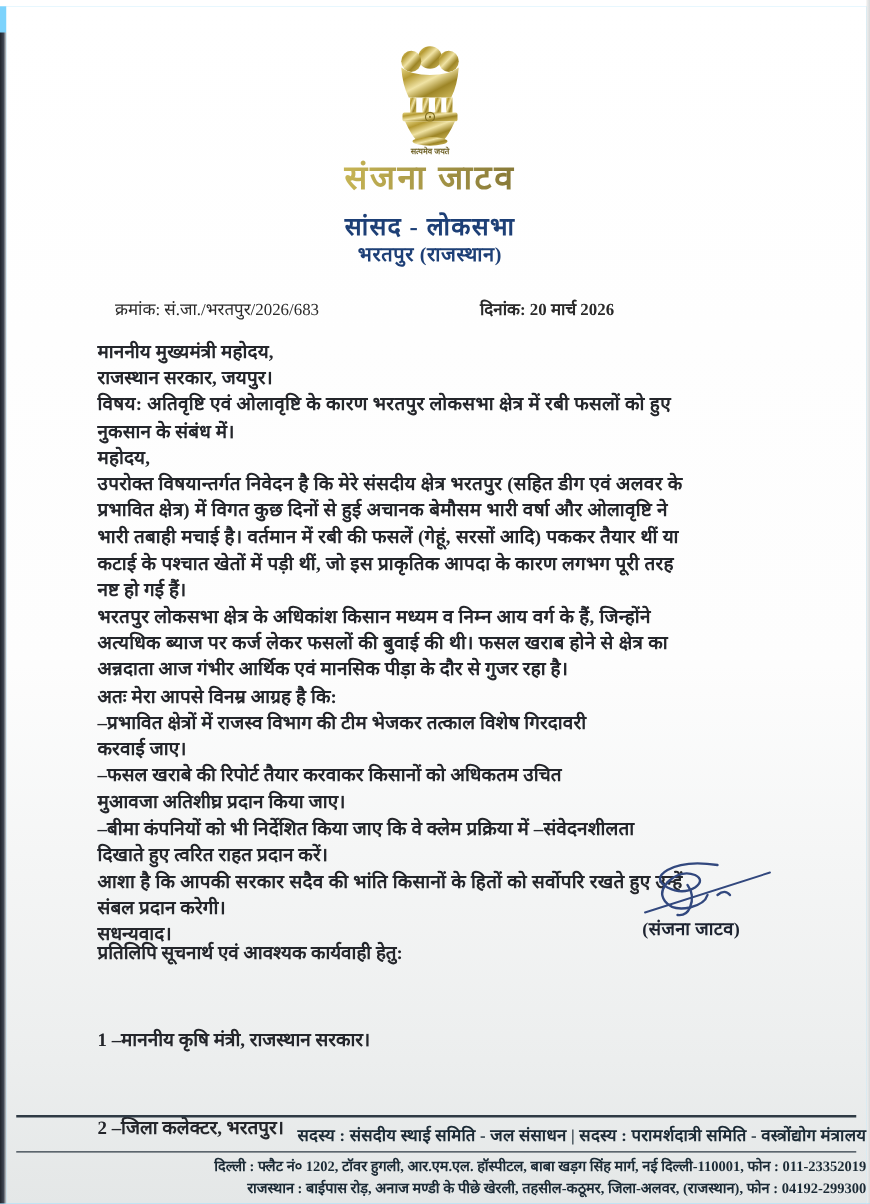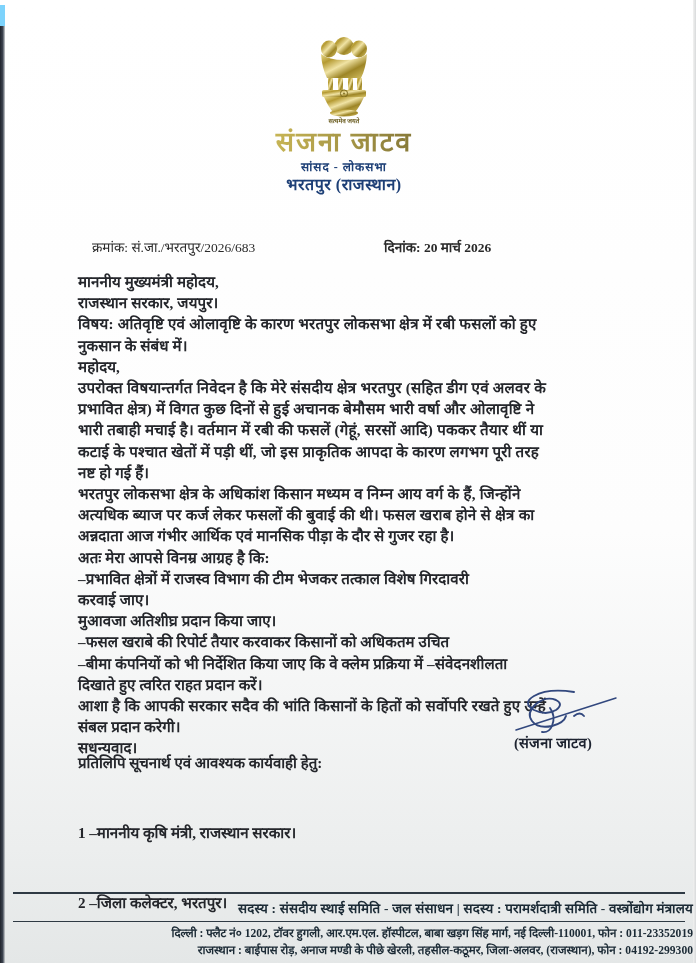--- a/index.html
+++ b/index.html
@@ -75,25 +75,25 @@
     line-height: 1.05;
     background: linear-gradient(90deg,#b9a63c 0%,#8f7f2d 18%,#c9b54a 38%,#7d6e28 60%,#c3ad46 82%,#a08e33 100%);
     -webkit-background-clip: text;
     background-clip: text;
     color: transparent;
     opacity: .92;
   }
 
   #mp-role {
     font-family: "Liberation Serif", serif;
-    font-size: 12px;
+    font-size: 20px;
     font-weight: 700;
     color: #1d3f76;
     letter-spacing: 1px;
-    margin-top: 4px;
+    margin-top: 14px;
     line-height: 1.25;
   }
   #mp-constituency {
     font-family: "Liberation Serif", serif;
     font-size: 16px;
     font-weight: 700;
     color: #1d3f76;
     letter-spacing: .5px;
     line-height: 1.25;
   }
@@ -295,22 +295,22 @@
     <div class="line">नष्ट हो गई हैं।</div>
 
     <div class="line just">भरतपुर लोकसभा क्षेत्र के अधिकांश किसान मध्यम व निम्न आय वर्ग के हैं, जिन्होंने</div>
     <div class="line just">अत्यधिक ब्याज पर कर्ज लेकर फसलों की बुवाई की थी। फसल खराब होने से क्षेत्र का</div>
     <div class="line">अन्नदाता आज गंभीर आर्थिक एवं मानसिक पीड़ा के दौर से गुजर रहा है।</div>
 
     <div class="line">अतः मेरा आपसे विनम्र आग्रह है कि:</div>
 
     <div class="line">–प्रभावित क्षेत्रों में राजस्व विभाग की टीम भेजकर तत्काल विशेष गिरदावरी</div>
     <div class="line"> करवाई जाए।</div>
+    <div class="line">–फसल खराबे की रिपोर्ट तैयार करवाकर किसानों को अधिकतम उचित</div>
     <div class="line"> मुआवजा अतिशीघ्र प्रदान किया जाए।</div>
-    <div class="line">–फसल खराबे की रिपोर्ट तैयार करवाकर किसानों को अधिकतम उचित</div>
     <div class="line">–बीमा कंपनियों को भी निर्देशित किया जाए कि वे क्लेम प्रक्रिया में –संवेदनशीलता</div>
     <div class="line">दिखाते हुए त्वरित राहत प्रदान करें।</div>
 
     <div class="line just">आशा है कि आपकी सरकार सदैव की भांति किसानों के हितों को सर्वोपरि रखते हुए उन्हें</div>
     <div class="line">संबल प्रदान करेगी।</div>
     <div class="line">सधन्यवाद।</div>
   </div>
 
   <div id="signature-block">
     <svg id="signature-mark" viewBox="0 0 150 52">

